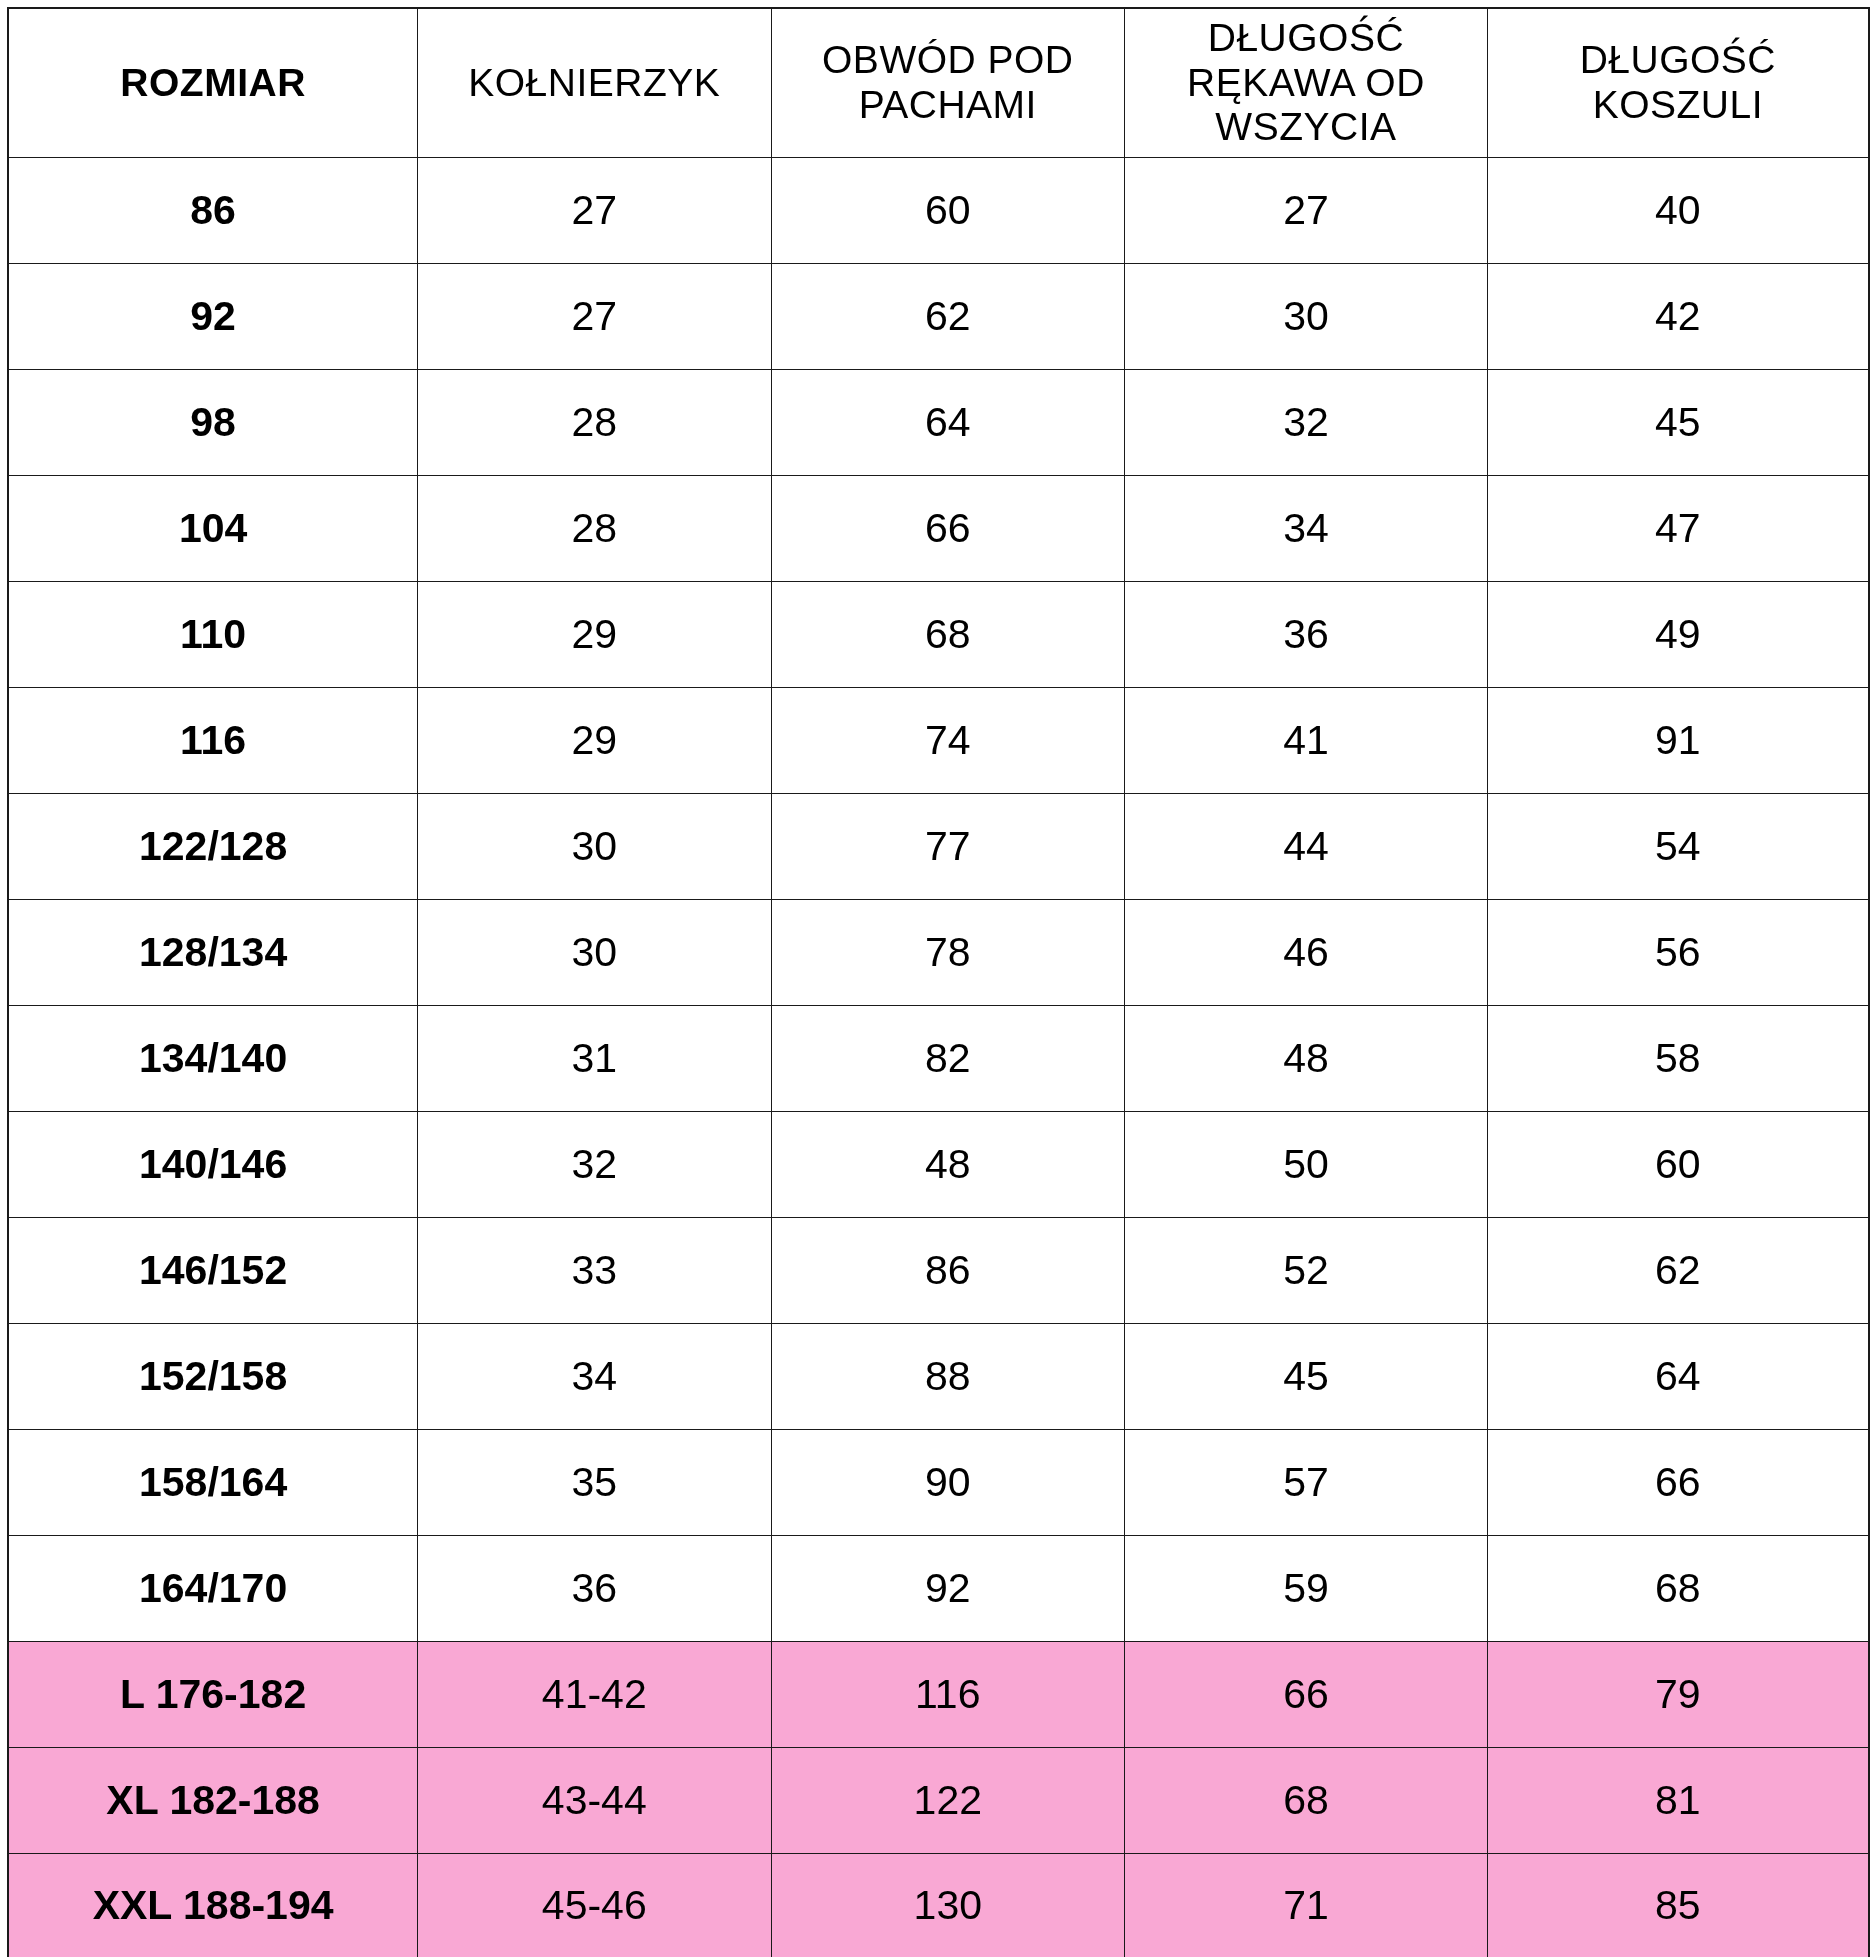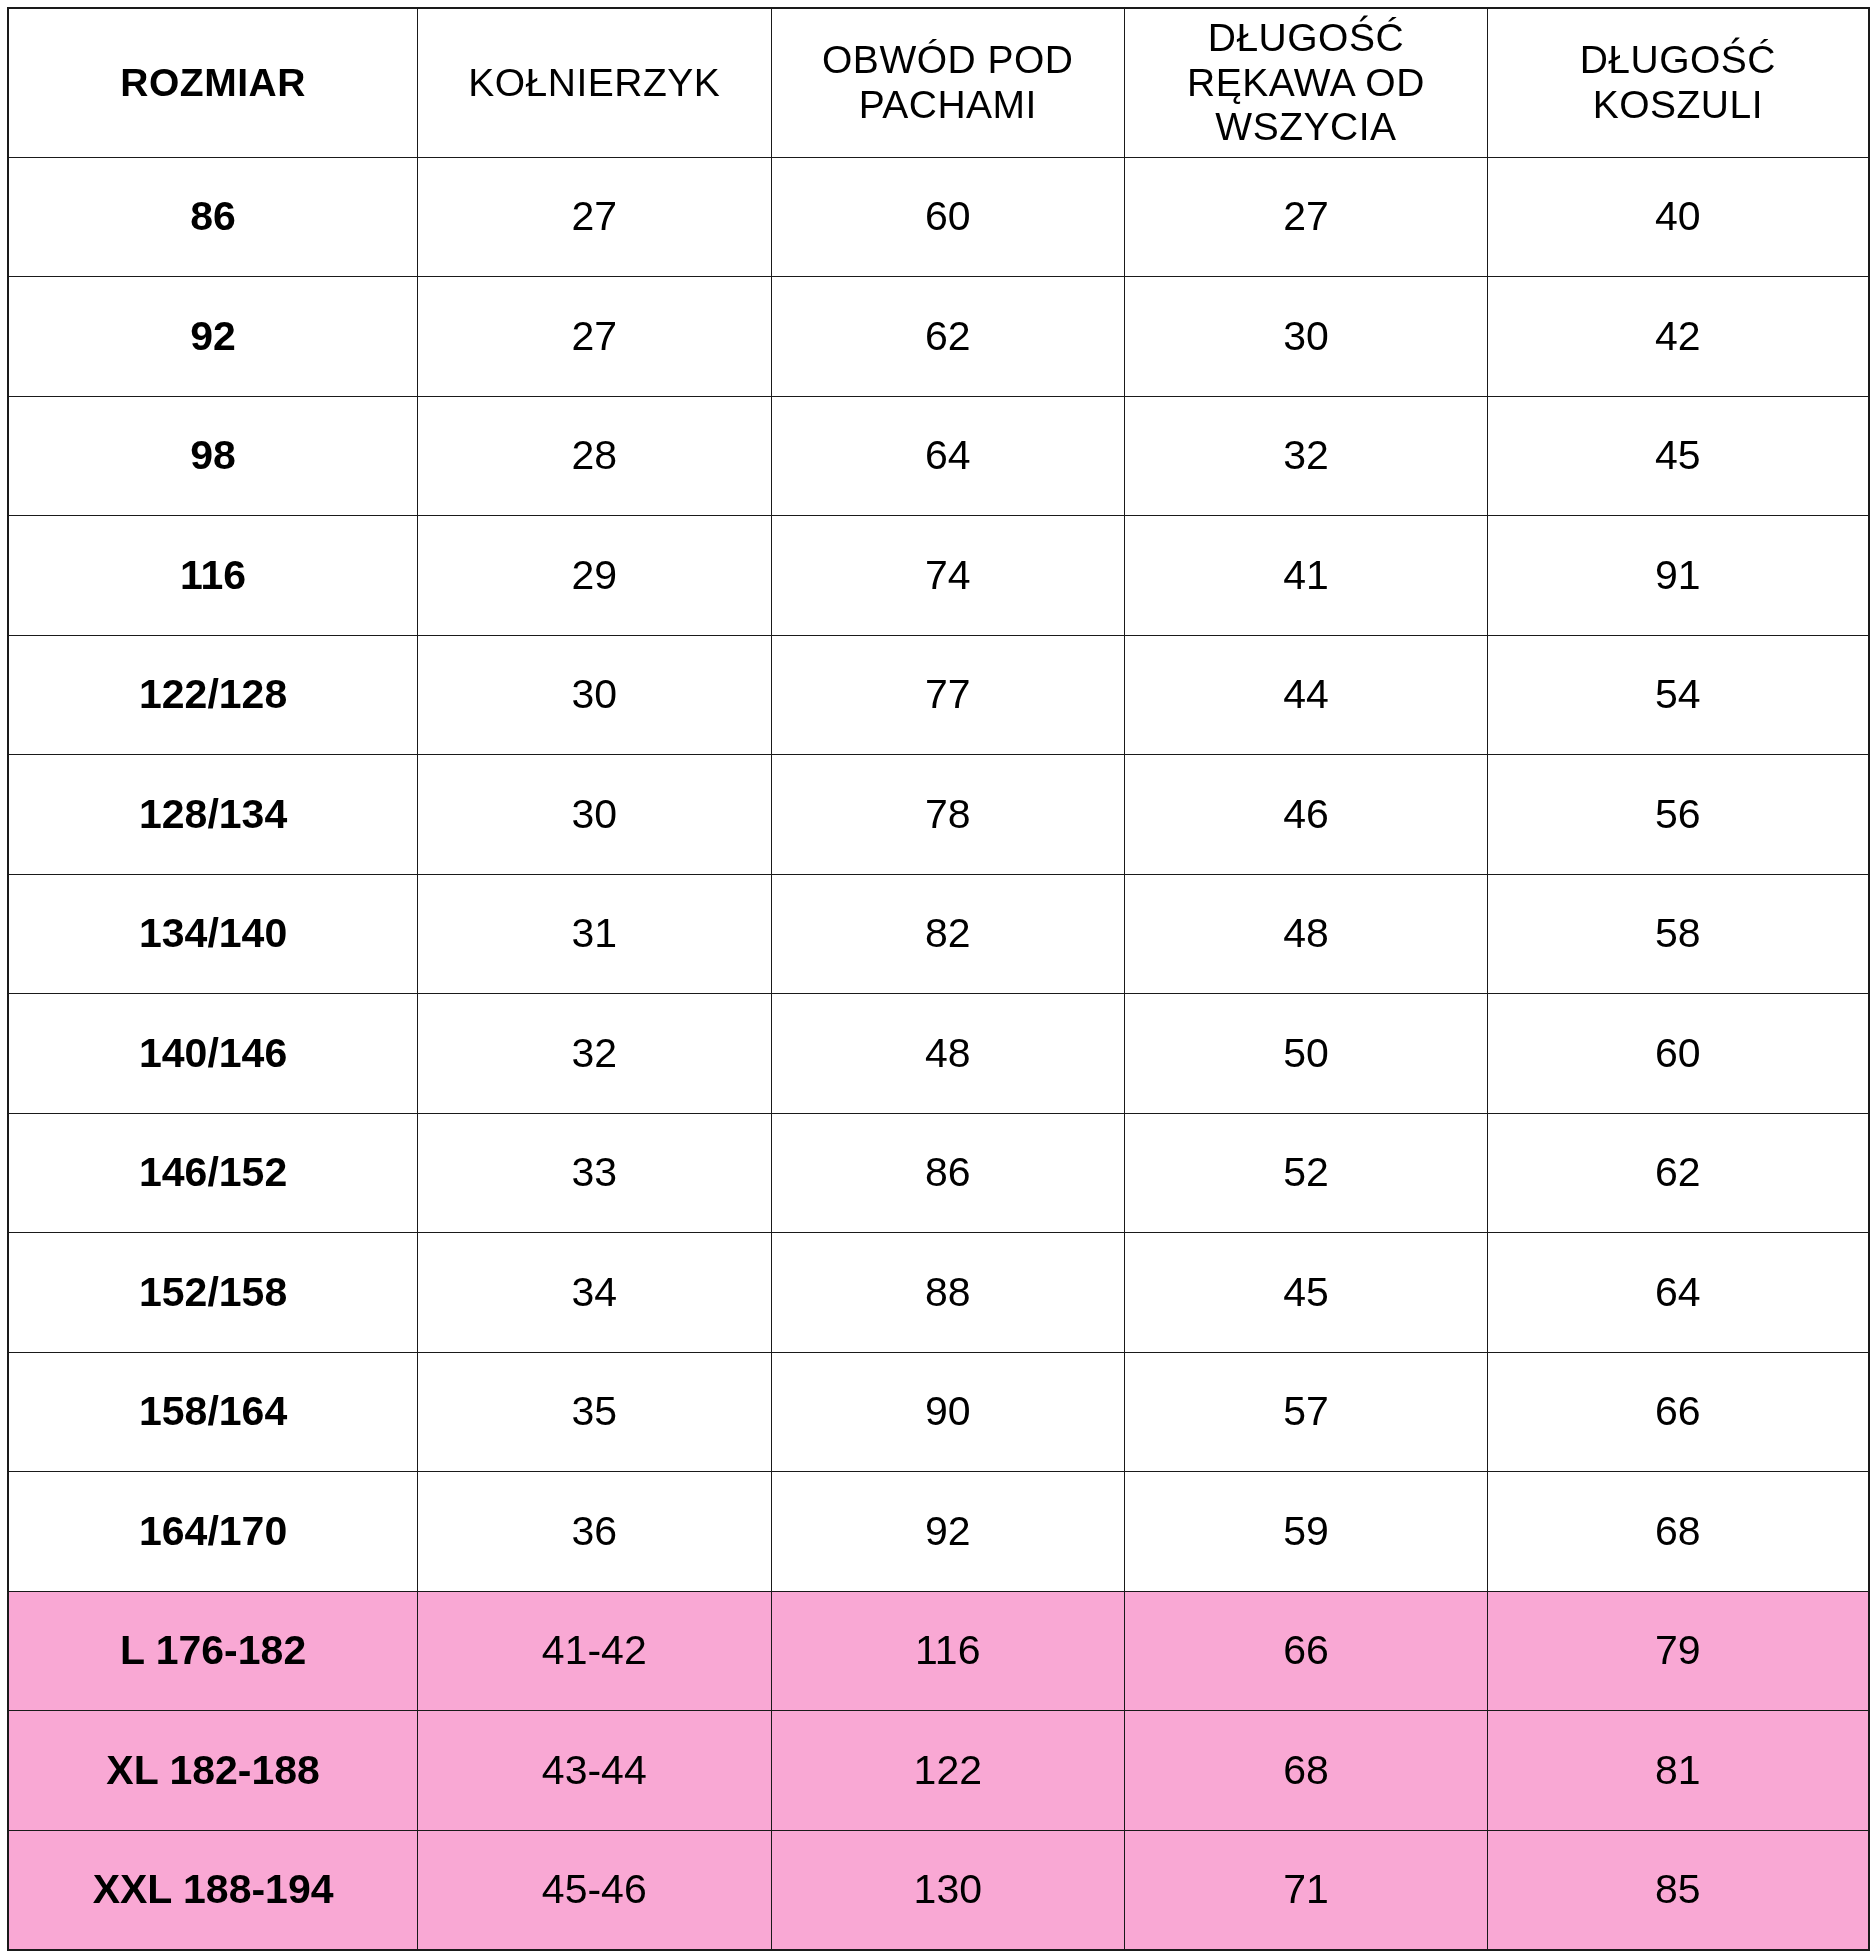--- a/index.html
+++ b/index.html
@@ -84,20 +84,34 @@
           <td>42</td>
         </tr>
         <tr>
           <td class="first">98</td>
           <td>28</td>
           <td>64</td>
           <td>32</td>
           <td>45</td>
         </tr>
         <tr>
+          <td class="first">104</td>
+          <td>28</td>
+          <td>66</td>
+          <td>34</td>
+          <td>47</td>
+        </tr>
+        <tr>
+          <td class="first">110</td>
+          <td>29</td>
+          <td>68</td>
+          <td>36</td>
+          <td>49</td>
+        </tr>
+        <tr>
           <td class="first">116</td>
           <td>29</td>
           <td>74</td>
           <td>41</td>
           <td>91</td>
         </tr>
         <tr>
           <td class="first">122/128</td>
           <td>30</td>
           <td>77</td>

